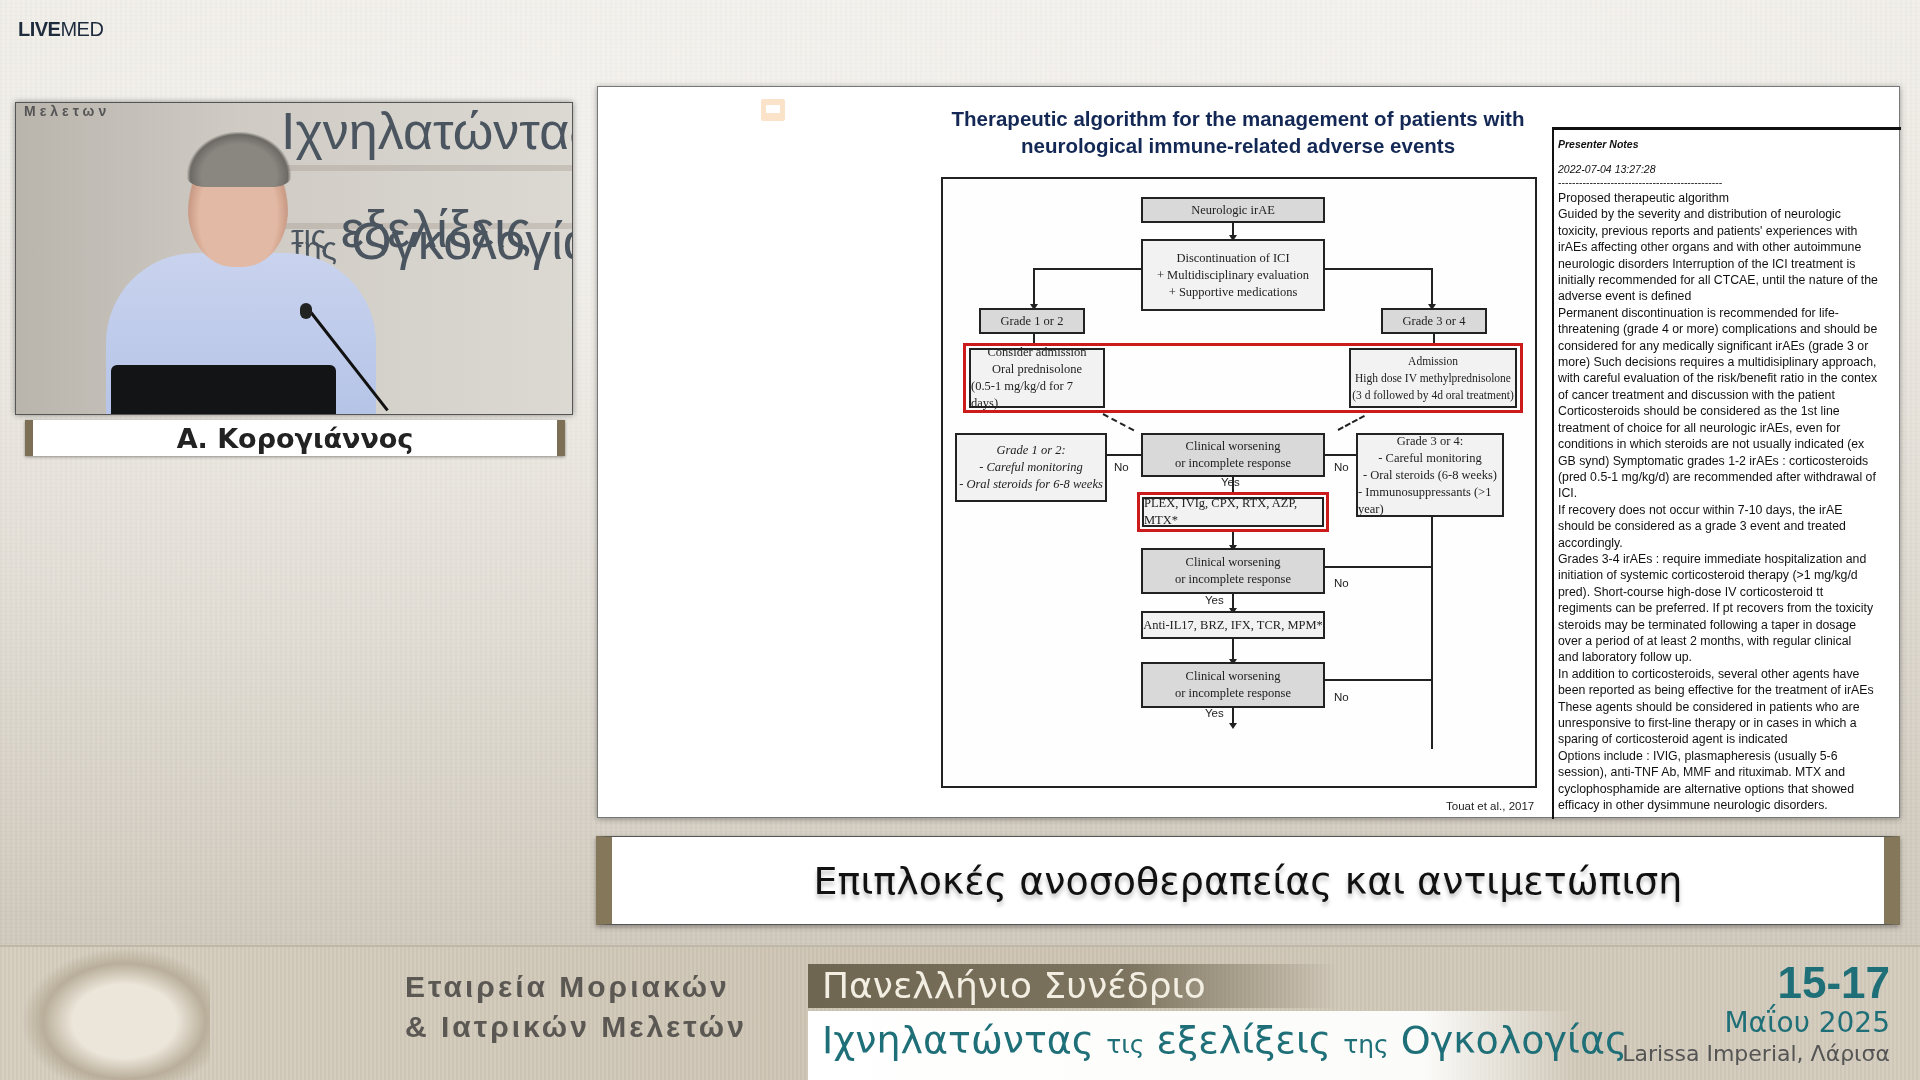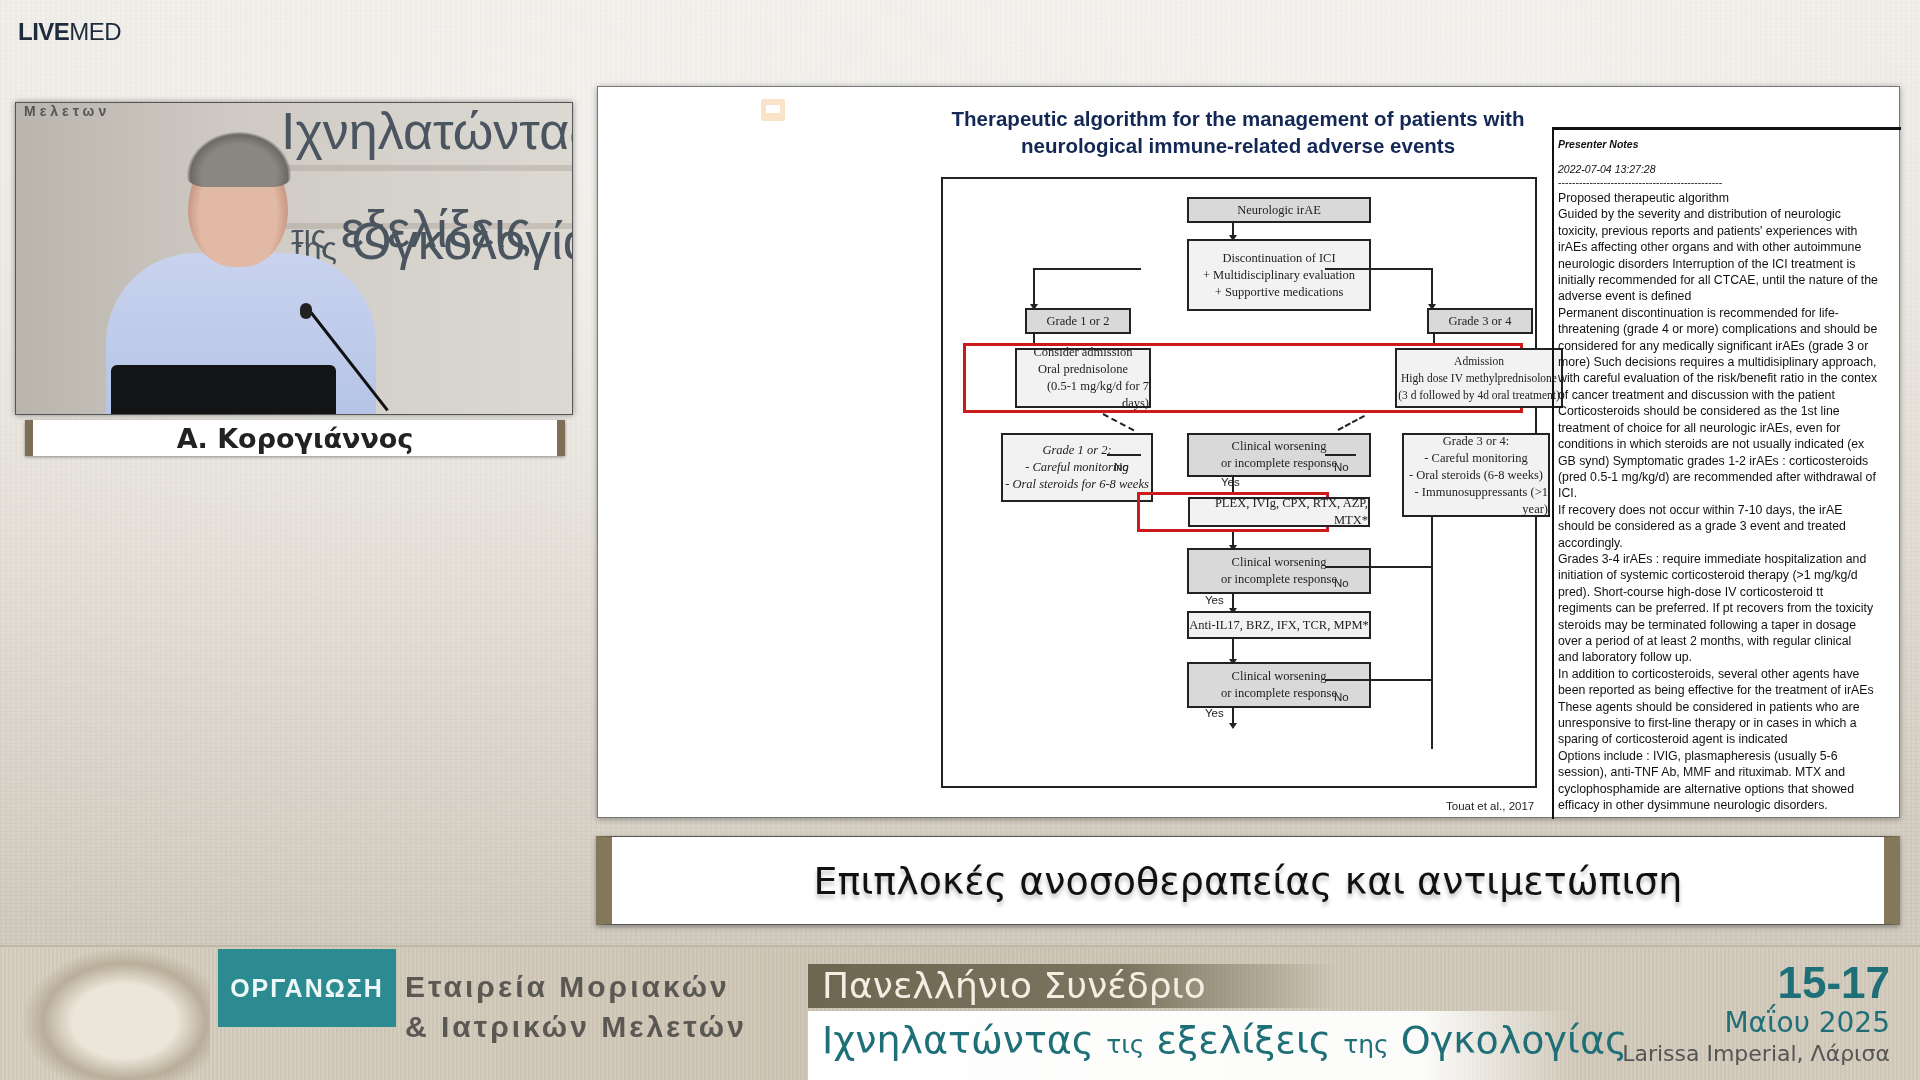--- a/index.html
+++ b/index.html
@@ -11,21 +11,21 @@
     background-image:
       radial-gradient(ellipse at 20% 20%, rgba(255,255,255,0.55), rgba(255,255,255,0) 60%),
       radial-gradient(ellipse at 80% 10%, rgba(255,255,255,0.5), rgba(255,255,255,0) 55%),
       repeating-linear-gradient(90deg, rgba(0,0,0,0.025) 0 2px, rgba(0,0,0,0) 2px 5px),
       repeating-linear-gradient(0deg, rgba(0,0,0,0.02) 0 1px, rgba(0,0,0,0) 1px 4px),
       linear-gradient(180deg, #ebe7df 0%, #d9d3c8 60%, #cfc8bb 100%);
   }
   .abs { position: absolute; }
 
   
-  .logo { left: 18px; top: 18px; font-size: 24px; color: #1d2b3d; letter-spacing: -0.5px; }
+  .logo { left: 18px; top: 18px; font-size: 20px; color: #1d2b3d; letter-spacing: -0.5px; }
   .logo b { font-weight: 700; }
   .logo span.light { font-weight: 400; }
 
   
   .video {
     left: 15px; top: 102px; width: 558px; height: 313px;
     border: 1px solid #555;
     box-shadow: 0 0 6px rgba(0,0,0,0.4);
     overflow: hidden;
     background: linear-gradient(90deg, #b9b5ad 0%, #cfcbc4 40%, #dcd9d3 100%);
@@ -83,22 +83,22 @@
     left: 320px; top: 18px; width: 640px;
     text-align: center; color: #142855; font-weight: 700; font-size: 20.5px; line-height: 27px;
   }
   .flow {
     left: 343px; top: 90px; width: 596px; height: 611px;
     border: 2px solid #222; background: #fefefe;
     font-family: "Liberation Serif", serif; color: #222;
   }
   .node {
     position: absolute; border: 2.5px solid #222; background: #f2f2f2;
-    text-align: right; font-size: 12.5px; line-height: 17px;
-    display: flex; flex-direction: column; align-items: center; justify-content: center; margin-left: 46px;
+    text-align: left; font-size: 12.5px; line-height: 17px;
+    display: flex; flex-direction: column; align-items: center; justify-content: center;
   }
   .node.gray { background: #d9d9d9; }
   .hl { position: absolute; border: 3px solid #cc1b1b; }
   .ln { position: absolute; background: #222; }
   .dash { position: absolute; border-top: 2px dashed #222; transform-origin: left center; }
   .lbl { position: absolute; font-family: "Liberation Sans", sans-serif; font-size: 11.5px; color: #222; }
   .arrow-down::after {
     content: ""; position: absolute; left: -3px; bottom: -5px;
     border-left: 4px solid transparent; border-right: 4px solid transparent; border-top: 6px solid #222;
   }
@@ -332,21 +332,20 @@
     <div>session), anti-TNF Ab, MMF and rituximab. MTX and</div>
     <div>cyclophosphamide are   alternative options that showed</div>
     <div>efficacy in other dysimmune neurologic disorders.</div>
   </div>
 </div>
 
 <div class="abs subtitle">Επιπλοκές ανοσοθεραπείας και αντιμετώπιση</div>
 
 <div class="abs banner">
   <div class="abs horse"></div>
-  <div class="abs org-box">ΟΡΓΑΝΩΣΗ</div>
   <div class="abs org-name">
     <div>Εταιρεία Μοριακών</div>
     <div>&amp; Ιατρικών Μελετών</div>
   </div>
   <div class="abs conf-top">Πανελλήνιο Συνέδριο</div>
   <div class="abs conf-bottom">
     <span>Ιχνηλατώντας</span>
     <small>τις</small>
     <span>εξελίξεις</span>
     <small>της</small>

